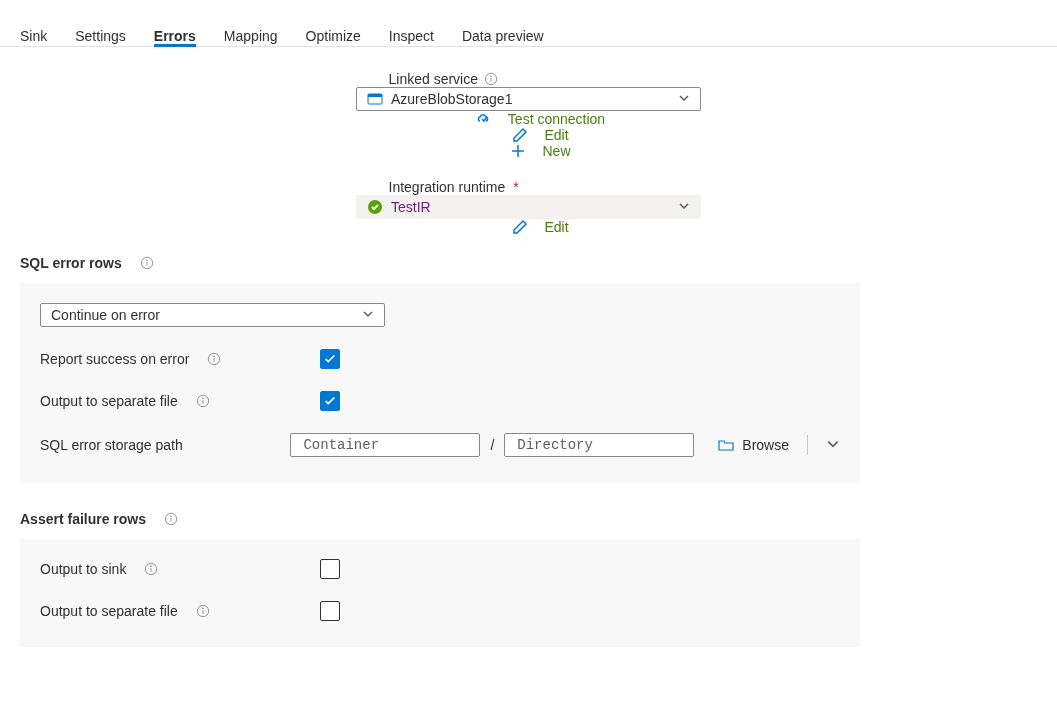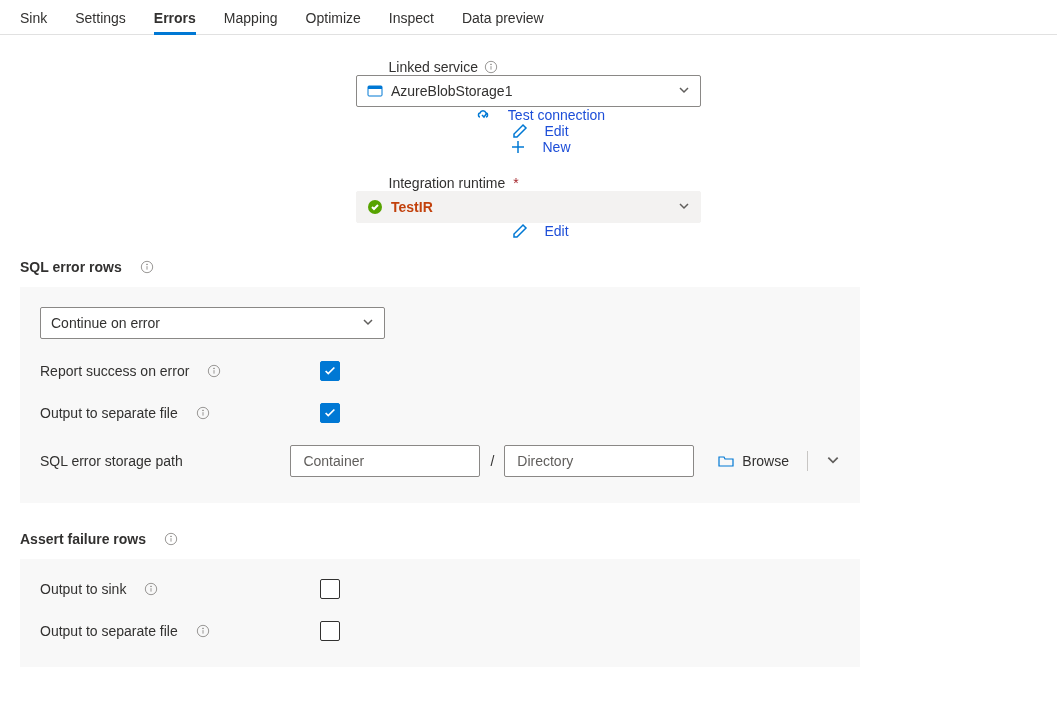--- a/index.html
+++ b/index.html
@@ -10,25 +10,26 @@
     color: #323130;
     background: #fff;
   }
   .tabs {
     display: flex;
     gap: 28px;
     padding: 10px 20px 0 20px;
     border-bottom: 1px solid #e1e1e1;
   }
   .tab {
-    padding-bottom: 6px;
+    padding-bottom: 0;
     cursor: pointer;
     color: #323130;
     border-bottom: 3px solid transparent;
     margin-bottom: -1px;
+    margin-top: 18px;
   }
   .tab.active {
     font-weight: 600;
     border-bottom-color: #0078d4;
   }
   .page {
     padding: 24px 20px 40px 20px;
   }
   .row {
     display: flex;
@@ -46,49 +47,48 @@
   }
   .label-col.normal { font-weight: 400; }
   .info-icon {
     display: inline-flex;
     width: 14px; height: 14px;
     color: #8a8886;
   }
   .info-icon svg { width:14px; height:14px; }
   .req { color:#a4262c; margin-left:2px; }
   .select, .input {
-    height: 32px;
+    height: 24px;
     border: 1px solid #8a8886;
     border-radius: 2px;
     background: #fff;
     display: flex;
     align-items: center;
     padding: 0 10px;
     font-size: 14px;
     color: #323130;
     position: relative;
   }
   .select.wide, .input.wide { width: 345px; }
   .select .sel-text { flex:1; }
   .select .chev { color:#605e5c; margin-left:8px; }
   .select.disabled {
     background: #f3f2f1;
     border-color: #f3f2f1;
-    color: #c2410c;
-    font-weight: bold;
+    color: #701a75;
   }
   .ls-icon {
     width:16px;height:16px;margin-right:8px;display:inline-flex;
   }
   .ok-icon { width:16px;height:16px;margin-right:8px;display:inline-flex; }
   .link-btn {
     display:inline-flex;
     align-items:center;
     gap:16px;
-    color:#1d4ed8;
+    color:#4d7c0f;
     cursor:pointer;
     margin-left:24px;
   }
   .link-btn .ic { width:16px; height:16px; display:inline-flex; color:#0078d4; }
   .section-title {
     font-weight:600;
     display:flex;
     align-items:center;
     gap:18px;
     margin: 10px 0 12px 0;
@@ -113,21 +113,21 @@
     display:inline-flex;align-items:center;justify-content:center;
     cursor:pointer;background:#fff;
   }
   .checkbox.checked {
     background:#0078d4;border-color:#0078d4;color:#fff;
   }
   .checkbox svg { width:14px;height:14px; }
   .path-row { display:flex; align-items:center; gap:8px; }
   .input { width:190px; }
   .input input {
-    border:none;outline:none;width:100%;font-size:14px;color:#6d28d9;background:transparent;
+    border:none;outline:none;width:100%;font-size:14px;color:#6d28d9;background:transparent;font-family:Liberation Mono, monospace;
   }
   .input input::placeholder{color:#605e5c;}
   .slash { color:#323130; padding:0 2px; }
   .browse {
     display:inline-flex;align-items:center;gap:8px;cursor:pointer;color:#323130;margin-left:16px;
   }
   .browse .ic{color:#0078d4;width:16px;height:16px;display:inline-flex;}
   .vbar{width:1px;height:20px;background:#c8c6c4;margin:0 10px;}
   .chev2{color:#605e5c;cursor:pointer;}
 </style>

